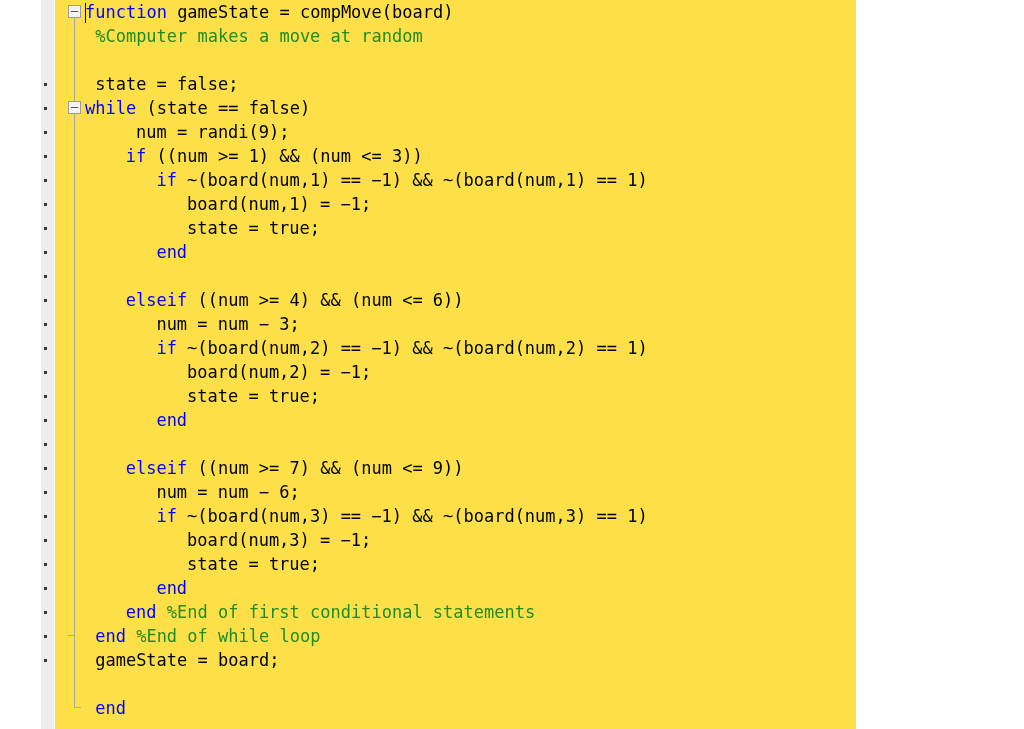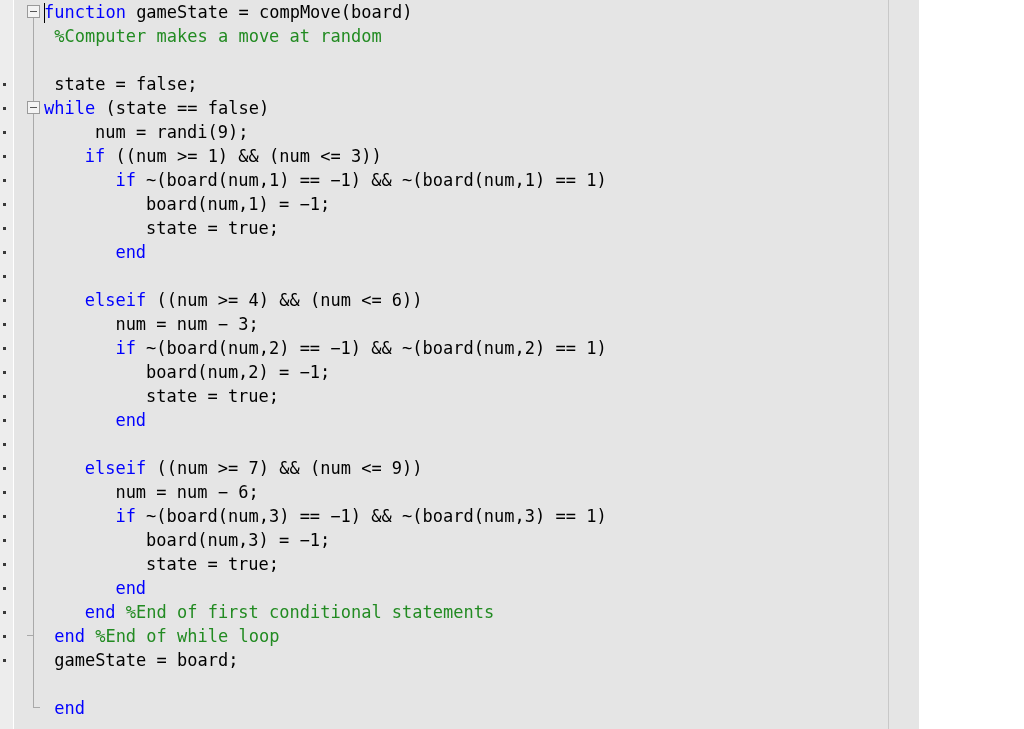--- a/index.html
+++ b/index.html
@@ -5,24 +5,25 @@
   html, body {
     margin: 0;
     padding: 0;
     background: #ffffff;
   }
   body {
     font-family: "DejaVu Sans Mono", "Liberation Mono", monospace;
   }
   #editor {
     position: relative;
-    width: 919px;
+    width: 815px;
     height: 729px;
-    background: #e5e5e5;
+    background: #fde047;
     overflow: hidden;
+    margin-left: 41px;
   }
 
   
   #breakpoint-gutter {
     position: absolute;
     left: 0;
     top: 0;
     width: 14px;
     height: 729px;
     background: #ededed;

